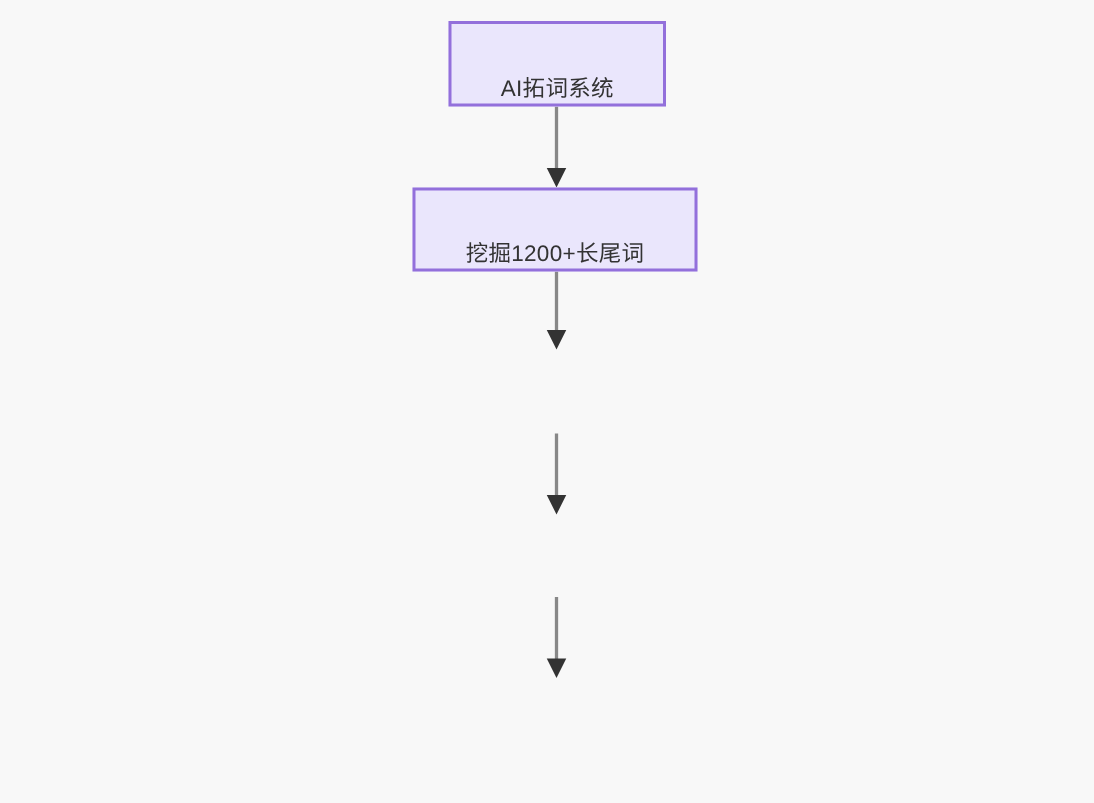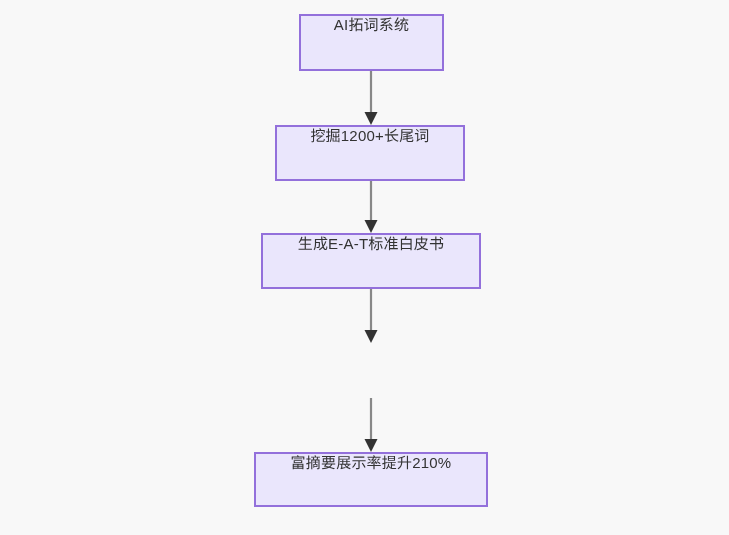--- a/index.html
+++ b/index.html
@@ -22,21 +22,21 @@
     background: #f8f8f8;
   }
 
   
   .node {
     position: absolute;
     box-sizing: border-box;
     background: #eae6fc;
     border: 2px solid #9370db;
     display: flex;
-    align-items: flex-start;
+    align-items: flex-end;
     justify-content: center;
     text-align: center;
   }
   .node-label {
     color: #333333;
     font-size: 15px;
     line-height: 1.2;
     letter-spacing: 0.2px;
     white-space: nowrap;
     font-family: "Liberation Sans", "DejaVu Sans", sans-serif;
@@ -96,22 +96,16 @@
   </svg>
 
   <div class="node" id="node-0">
     <span class="node-label">AI拓词系统</span>
   </div>
 
   <div class="node" id="node-1">
     <span class="node-label">挖掘1200+长尾词</span>
   </div>
 
-  <div class="node" id="node-2">
-    <span class="node-label">生成E-A-T标准白皮书</span>
-  </div>
 
 
-  <div class="node" id="node-4">
-    <span class="node-label">富摘要展示率提升210%</span>
-  </div>
 
 </div>
 
 </body></html>

